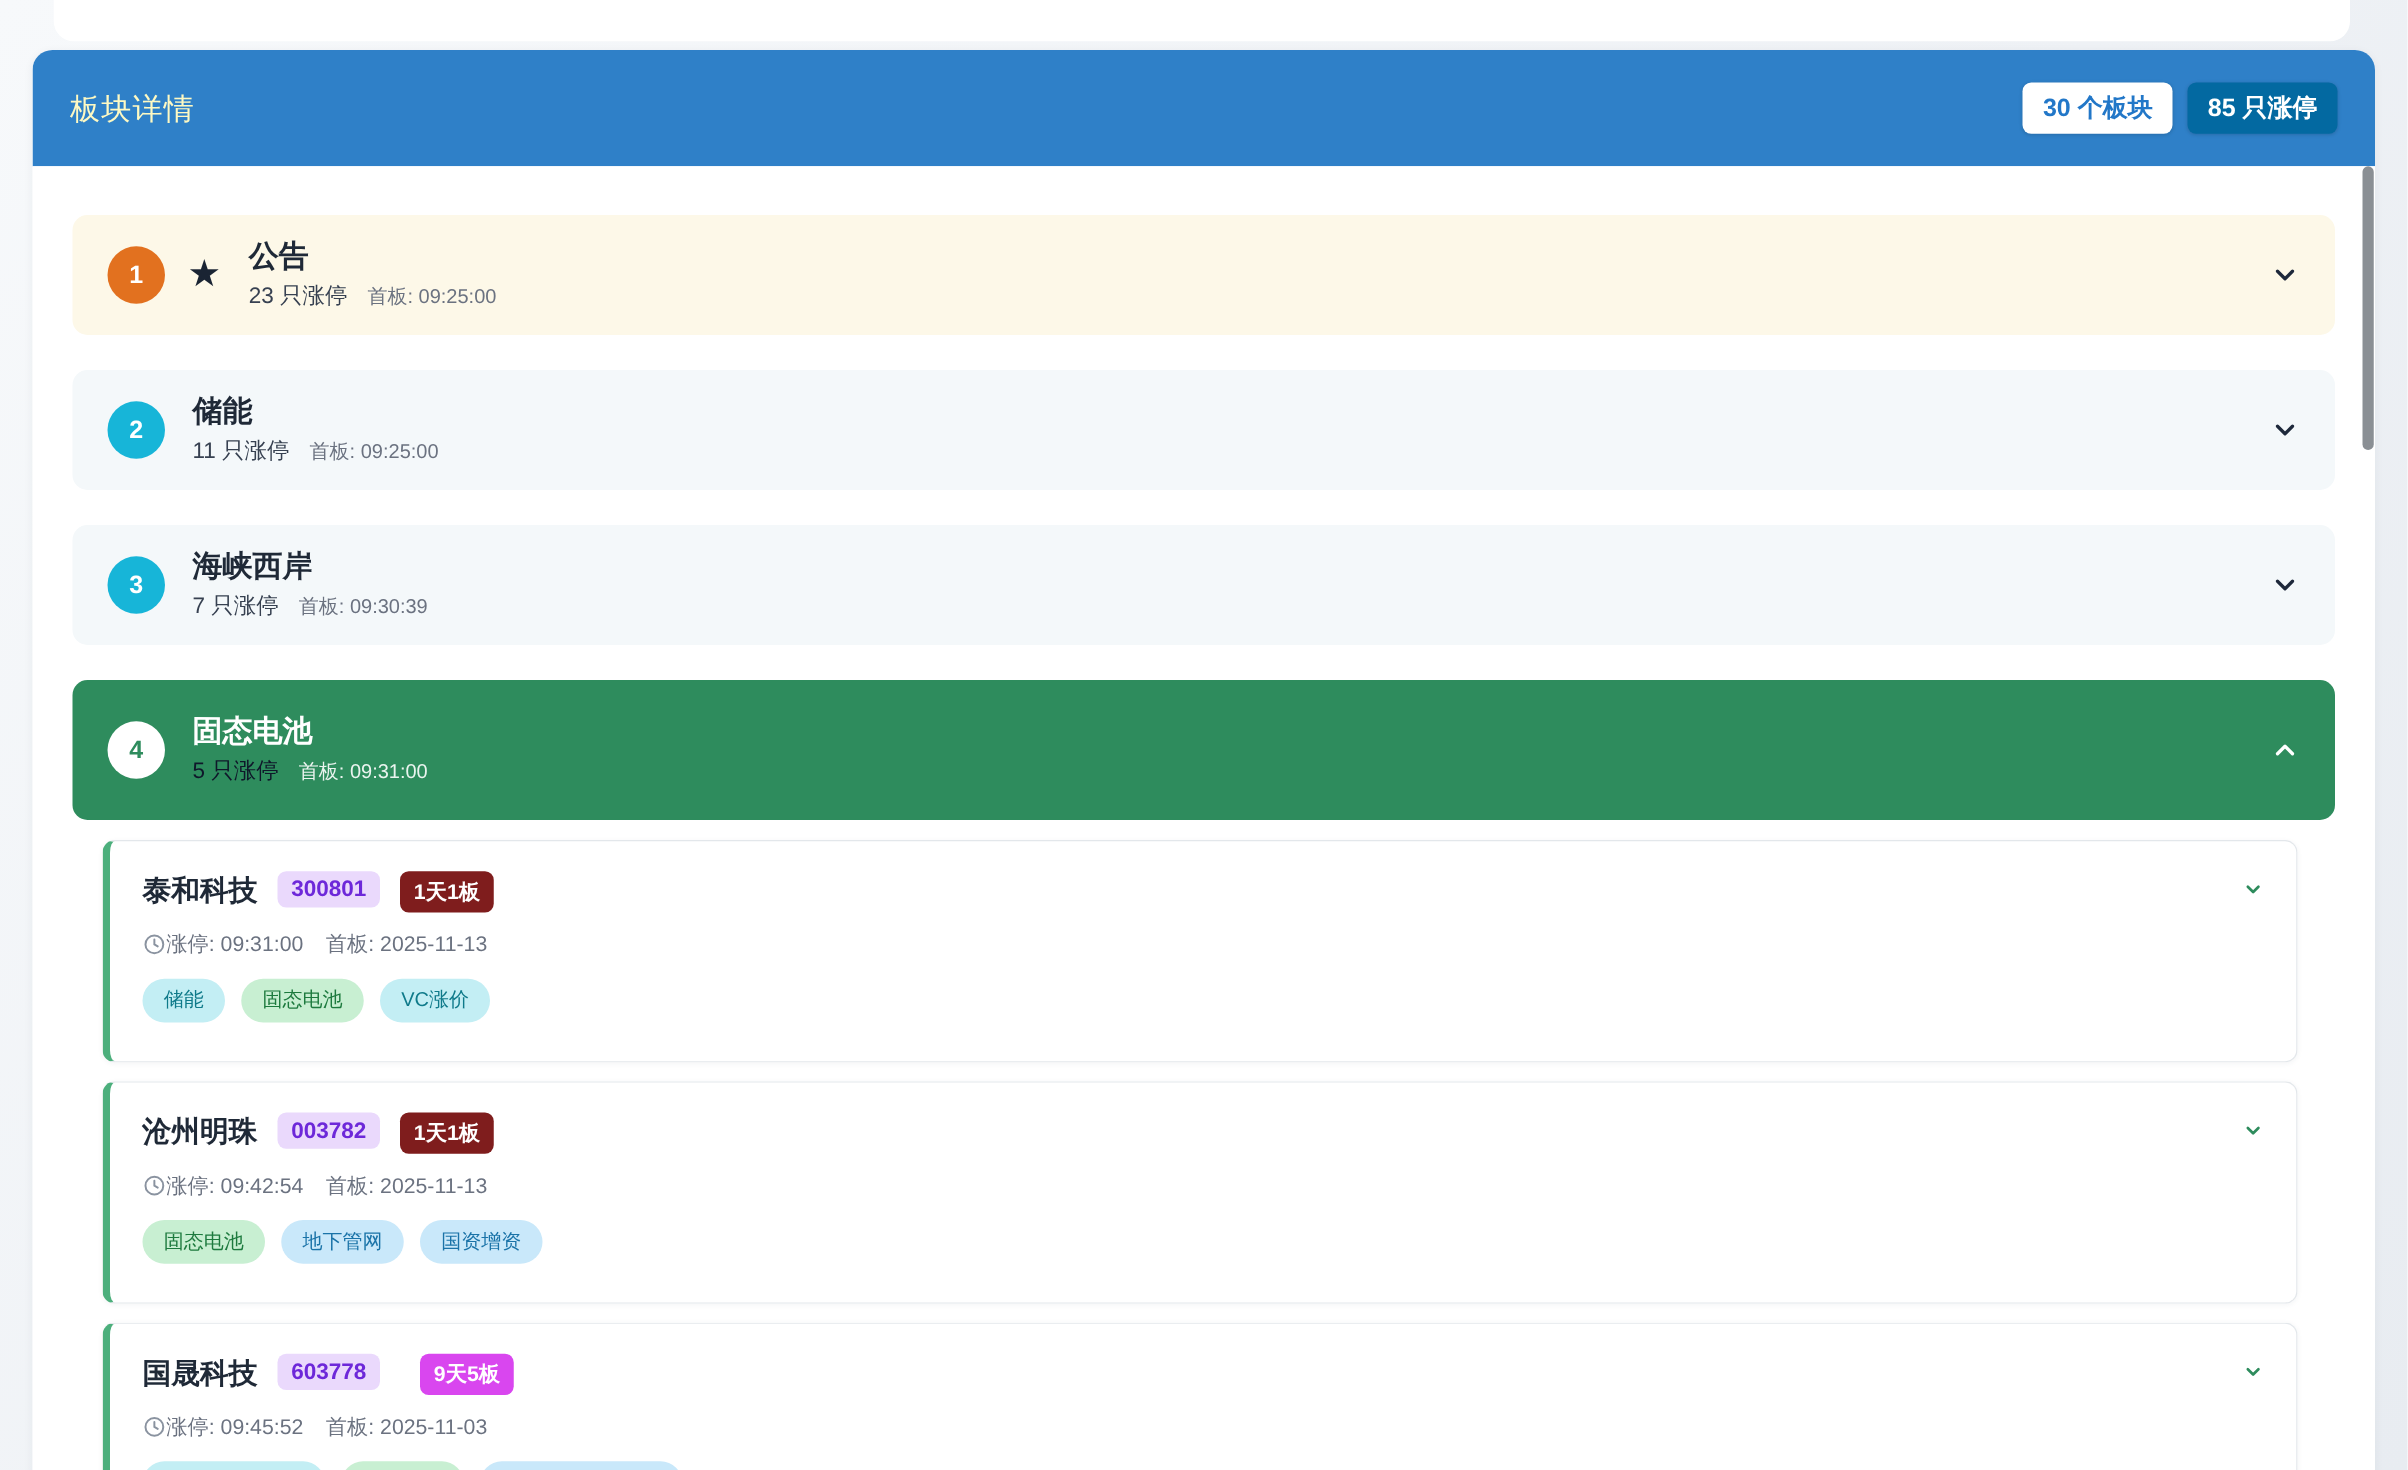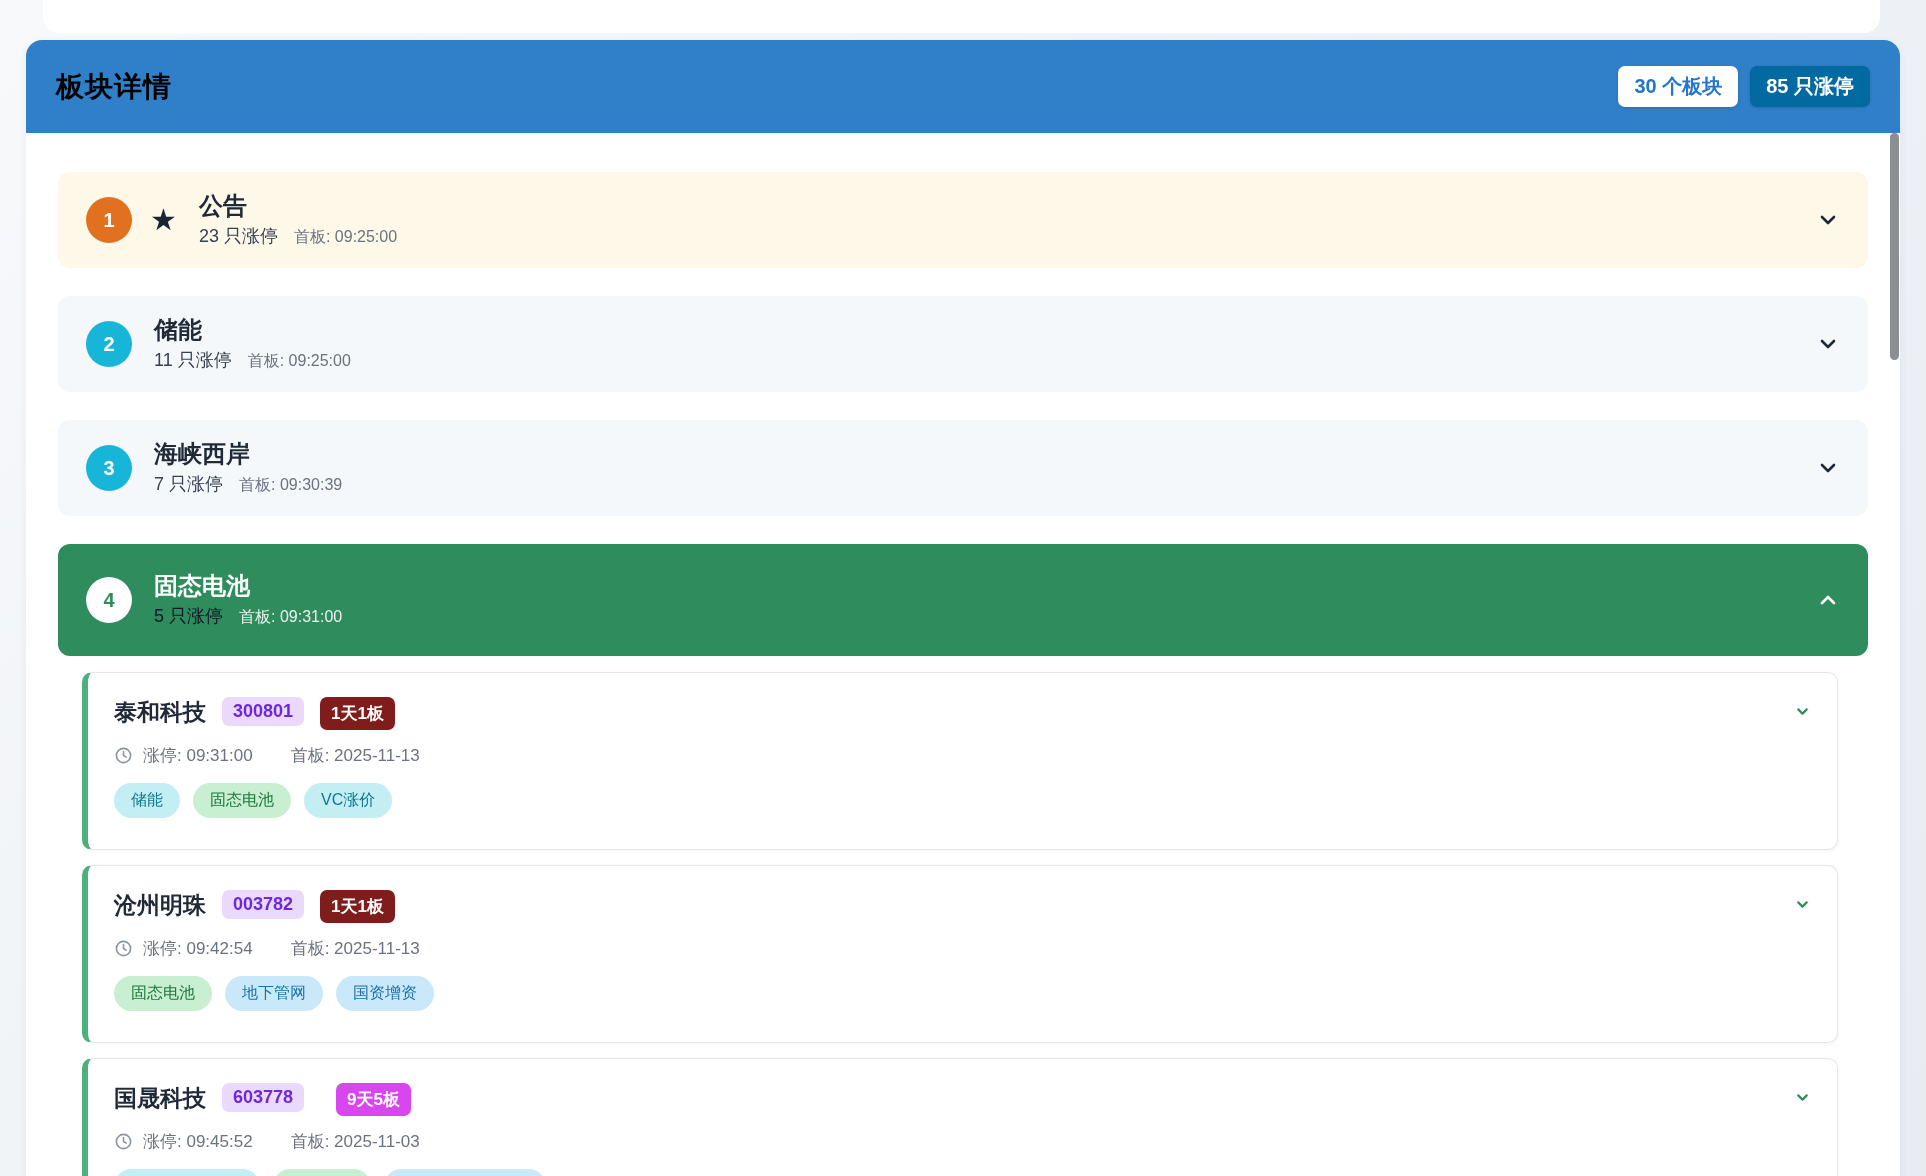--- a/index.html
+++ b/index.html
@@ -16,21 +16,21 @@
     border-radius:0 0 16px 16px;box-sizing:border-box;
   }
   .panel{
     margin-top:7px;width:1874px;border-radius:16px 16px 0 0;overflow:hidden;
     min-height:1136px;background:#ffffff;box-shadow:0 2px 8px rgba(30,50,70,.06);
   }
   .panel-header{
     height:93px;background:#2f80c8;display:flex;align-items:center;
     padding:0 30px;box-sizing:border-box;
   }
-  .panel-title{color:#000000;font-size:28px;font-weight:bold;letter-spacing:1px;}
+  .panel-title{color:#fef9c3;font-size:24px;font-weight:normal;letter-spacing:1px;}
   .header-badges{margin-left:auto;display:flex;gap:12px;align-items:center;}
   .badge{
     font-size:20px;font-weight:bold;padding:7px 16px;border-radius:7px;
     box-shadow:0 1px 3px rgba(0,0,0,.15);white-space:nowrap;
   }
   .badge.white{background:#ffffff;color:#2277c8;}
   .badge.red{background:#0369a1;color:#ffffff;}
   .panel-body{padding:39px 32px 0 32px;background:#ffffff;}
 
   .sector-item{
@@ -71,21 +71,21 @@
   .stock-name{font-size:23px;font-weight:bold;color:#1f2937;}
   .stock-code{
     background:#ead9fc;color:#6d28d9;font-size:18px;font-weight:bold;
     padding:4px 11px;border-radius:7px;
   }
   .board-badge{font-size:17px;font-weight:bold;color:#ffffff;padding:5px 11px;border-radius:7px;}
   .board-badge.green{background:#7f1d1d;}
   .board-badge.red{background:#d946ef;margin-left:16px;}
   .stock-chevron{position:absolute;right:26px;top:30px;color:#2e8c5d;}
   .stock-chevron svg{width:17px;height:17px;}
-  .stock-meta{margin-top:12px;display:flex;align-items:center;gap:10px;height:24px;color:#6b7280;font-size:17px;}
+  .stock-meta{margin-top:12px;display:flex;align-items:center;gap:0;height:24px;color:#6b7280;font-size:17px;}
   .stock-meta .gap{width:18px;}
   .clock-icon{display:flex;color:#8a93a0;}
   .clock-icon svg{width:19px;height:19px;}
   .stock-tags{margin-top:16px;display:flex;gap:13px;}
   .tag{font-size:16px;padding:7px 17px;border-radius:18px;white-space:nowrap;}
   .tag.cyan{background:#c3eef4;color:#0f7a8a;}
   .tag.green{background:#c8efd2;color:#1d7a3e;}
   .tag.blue{background:#c9e8fa;color:#1a73a8;}
 
   .scrollbar-thumb{

